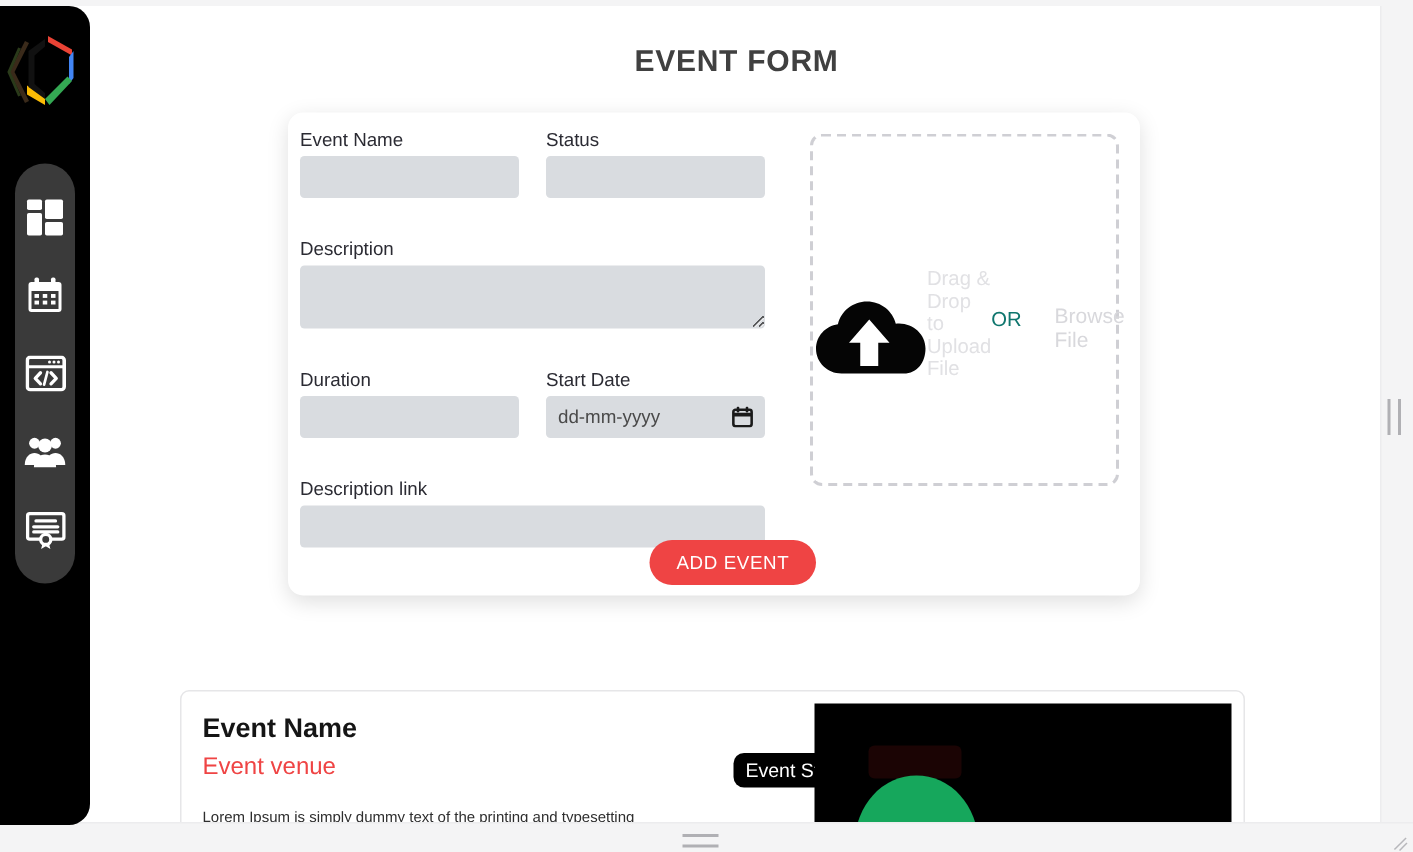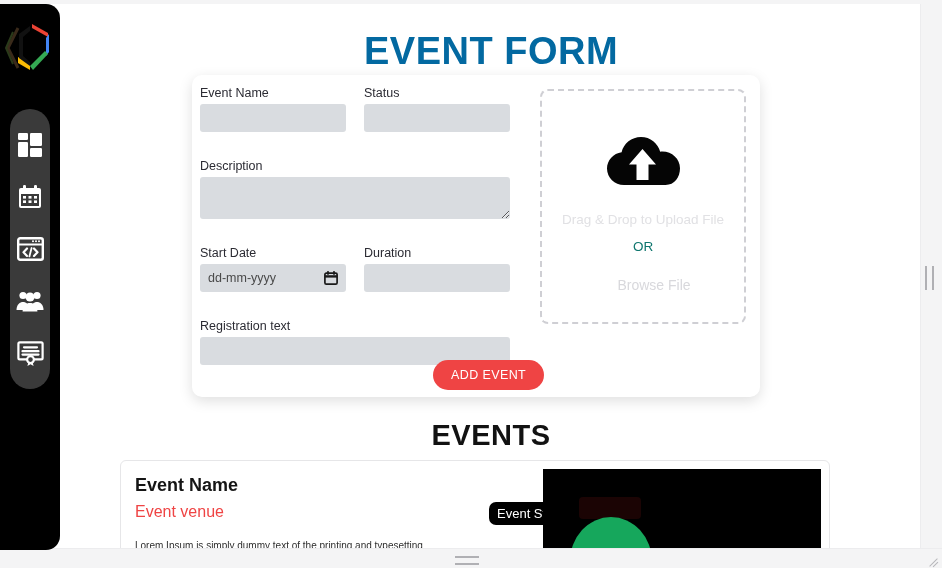--- a/index.html
+++ b/index.html
@@ -64,23 +64,23 @@
   .content {
     position: absolute;
     left: 60px; top: 0;
     width: 862px; height: 546px;
     background: #ffffff;
     overflow: hidden;
   }
 
   .page-title {
     text-align: center;
-    font-size: 38px;
+    font-size: 20px;
     font-weight: 600;
-    color: #0369a1;
+    color: #404040;
     letter-spacing: 0.5px;
     margin: 0;
     padding-top: 26px;
   }
 
   
   .form-card {
     position: absolute;
     left: 132px; top: 71px;
     width: 568px; height: 322px;
@@ -137,21 +137,20 @@
   .date-icon { width: 14px; height: 14px; flex: none; }
 
   
   .upload {
     position: absolute;
     left: 348px; top: 14px;
     width: 206px; height: 235px;
     border: 2px dashed #cfcfd4;
     border-radius: 8px;
     display: flex;
-    flex-direction: column;
     align-items: center;
     box-sizing: border-box;
     background: #ffffff;
   }
   .cloud-icon { margin-top: 44px; }
   .upload-hint {
     margin-top: 18px;
     font-size: 13.5px;
     color: #e1e1e4;
   }
@@ -428,62 +427,61 @@
             </div>
           </div>
 
           <div class="mt">
             <label class="field-label">Description</label>
             <textarea class="field-box tall full" placeholder="" style=""></textarea>
           </div>
 
           <div class="row2 mt">
             <div class="col">
+              <label class="field-label">Duration</label>
+              <input class="field-box" type="text" placeholder="" style="">
+            </div>
+            <div class="col">
               <label class="field-label">Start Date</label>
               <div class="date-wrap">
                 <span class="date-text">dd-mm-yyyy</span>
                 <span class="date-icon">
                   <svg width="14" height="14" viewBox="0 0 14 14" fill="none">
                     <rect x="0.9" y="2.2" width="12.2" height="10.9" rx="1.4" stroke="#1a1a1a" stroke-width="1.7"></rect>
                     <line x1="0.9" y1="5.4" x2="13.1" y2="5.4" stroke="#1a1a1a" stroke-width="2.4"></line>
                     <line x1="4" y1="0.8" x2="4" y2="3.1" stroke="#1a1a1a" stroke-width="1.7" stroke-linecap="round"></line>
                     <line x1="10" y1="0.8" x2="10" y2="3.1" stroke="#1a1a1a" stroke-width="1.7" stroke-linecap="round"></line>
                   </svg>
                 </span>
               </div>
             </div>
-            <div class="col">
-              <label class="field-label">Duration</label>
-              <input class="field-box" type="text" placeholder="" style="">
-            </div>
           </div>
 
           <div class="mt">
-            <label class="field-label">Registration text</label>
+            <label class="field-label">Description link</label>
             <input class="field-box full" type="text" placeholder="" style="">
           </div>
 
         </div>
 
         <div class="upload">
           <span class="cloud-icon">
             <svg width="76" height="55" viewBox="0 0 76 55">
               <path d="M60.5 50 H19 C9.6 50 2 42.6 2 33.5 C2 25.2 8.4 18.3 16.6 17.2 C18.6 8.5 26.5 2 36 2 C45.3 2 53.1 8.3 55.2 16.8 C55.9 16.7 56.6 16.6 57.4 16.6 C67.1 16.6 75 24.1 75 33.3 C75 42.5 69.5 50 60.5 50 Z" fill="#050505"></path>
               <path d="M37.5 14 L51 29.5 H43.5 V45 H31.5 V29.5 H24 Z" fill="#ffffff"></path>
             </svg>
           </span>
           <div class="upload-hint">Drag &amp; Drop to Upload File</div>
           <div class="upload-or">OR</div>
           <div class="browse-file">Browse File</div>
         </div>
 
         <button class="add-event-btn">ADD EVENT</button>
       </div>
 
-      <div class="events-title">EVENTS</div>
 
       <div class="event-card">
         <div class="event-info">
           <p class="event-name">Event Name</p>
           <p class="event-venue">Event venue</p>
           <p class="event-desc">Lorem Ipsum is simply dummy text of the printing and typesetting</p>
         </div>
         <div class="status-badge">Event Status</div>
         <div class="event-thumb">
           <div class="thumb-glyph"></div>

